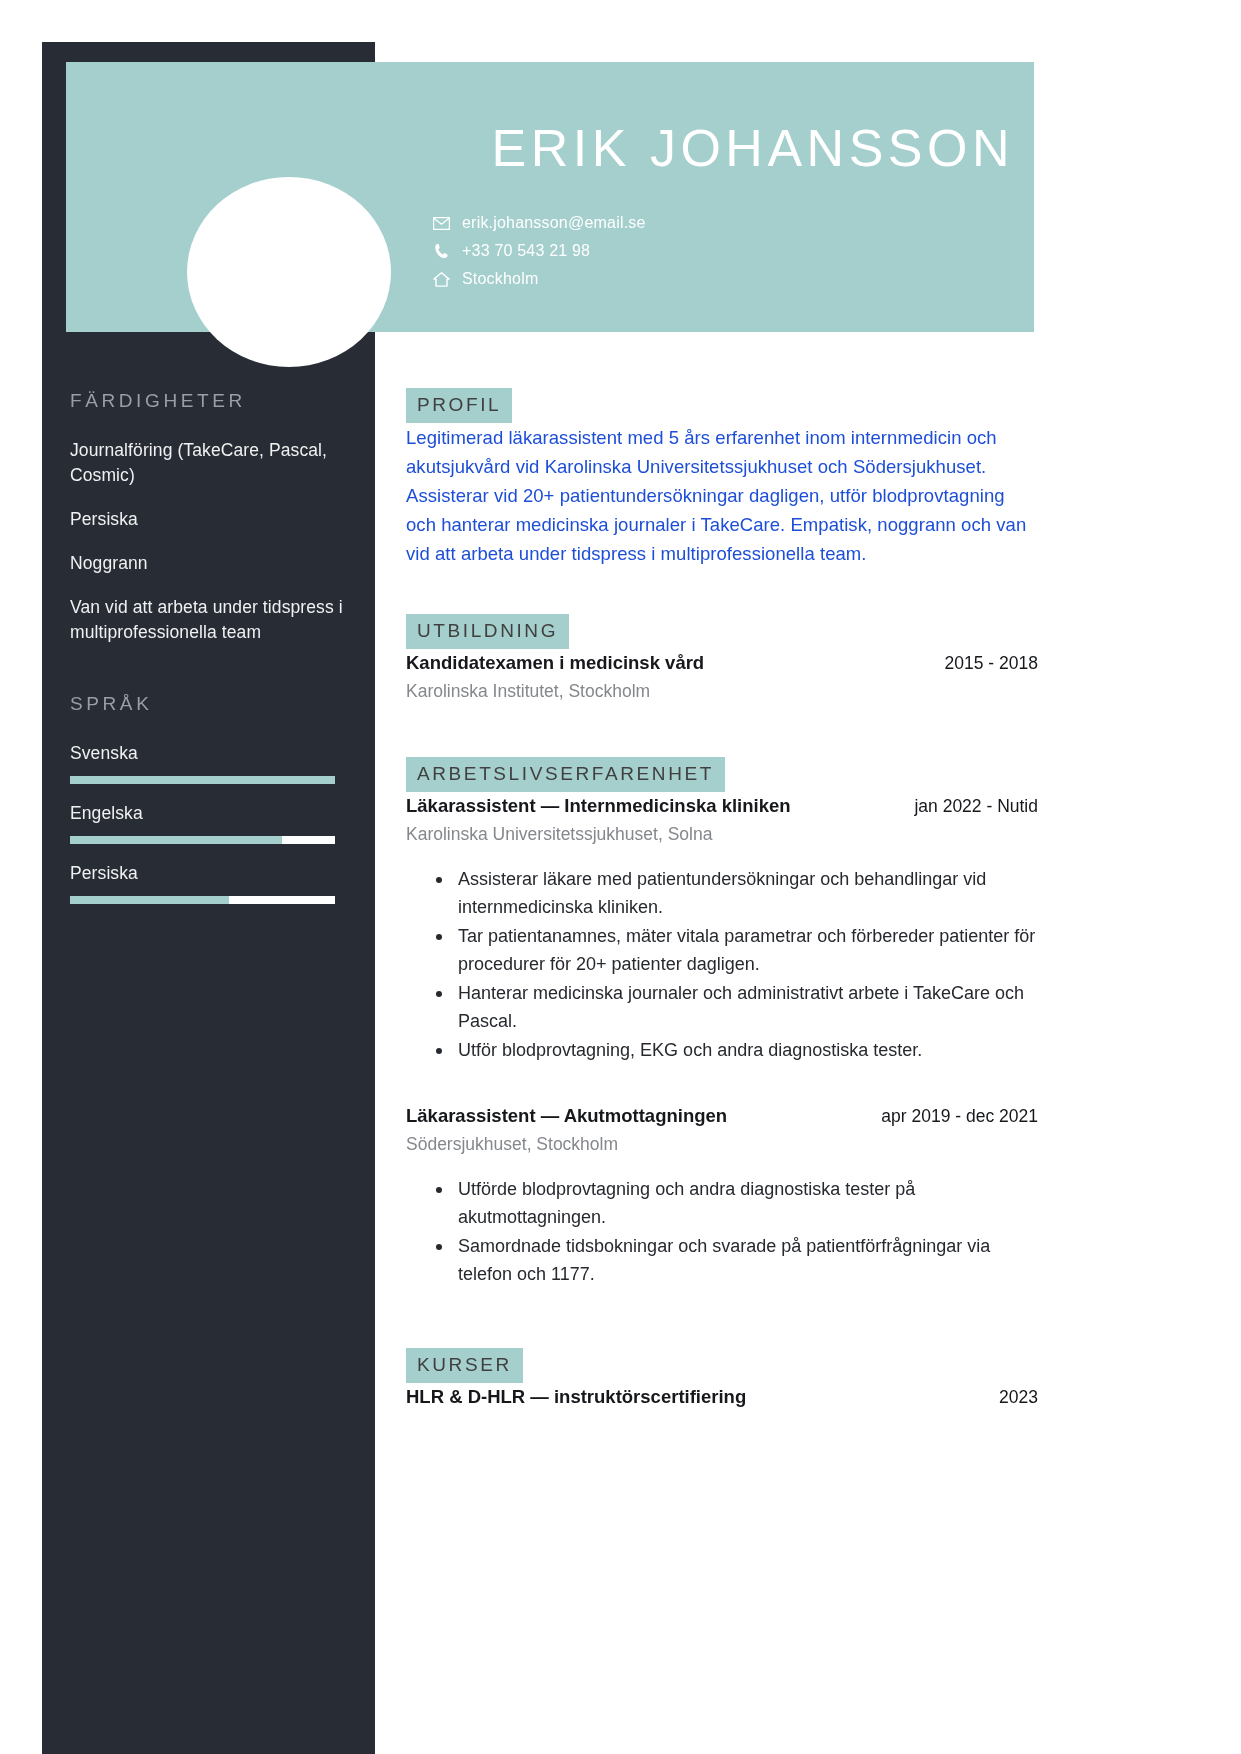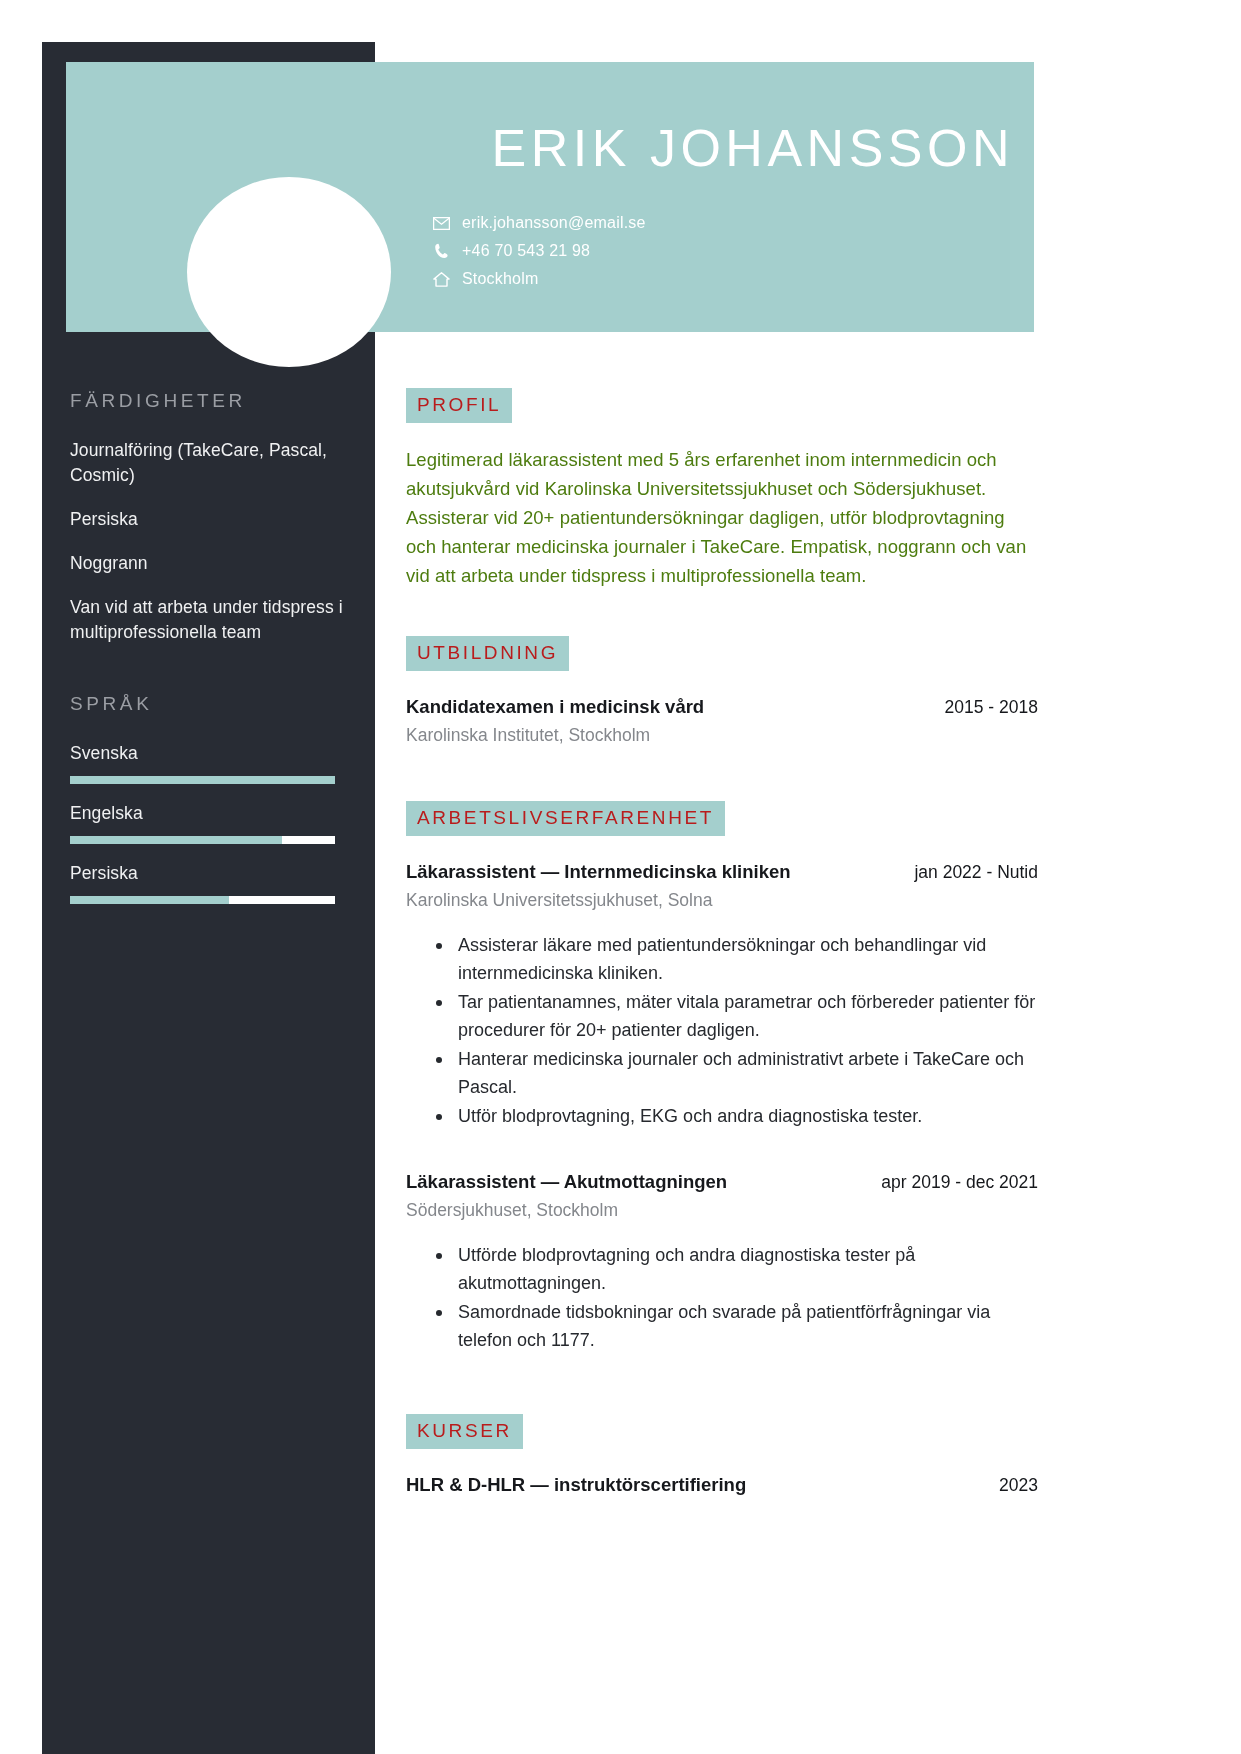--- a/index.html
+++ b/index.html
@@ -136,29 +136,28 @@
   .main {
     position: absolute;
     left: 406px;
     top: 388px;
     width: 632px;
   }
 
   .sec-tag {
     display: inline-block;
     background: #a4cfcd;
-    color: #b91c1c;
+    color: #404040;
     font-size: 19px;
     letter-spacing: 2.6px;
     padding: 6px 11px 7px 11px;
-    margin-bottom: 22px;
   }
 
   .profile-text {
-    color: #4d7c0f;
+    color: #1d4ed8;
     font-size: 18.5px;
     line-height: 29px;
     margin-bottom: 46px;
     letter-spacing: 0.05px;
   }
 
   .entry { margin-bottom: 4px; }
   .entry-head {
     display: flex;
     justify-content: space-between;
@@ -238,21 +237,21 @@
           </svg>
       </span>
       <span class="contact-txt">erik.johansson@email.se</span>
     </div>
     <div class="contact-row">
       <span class="contact-ic">
         <svg width="15" height="16" viewBox="0 0 15 16">
             <path d="M4.3 0.8C2.4 0.8 1.2 2.2 1.2 4c0 5.6 4.4 11 9.2 11 1.7 0 3.2-1.1 3.2-2.8 0-0.6-2.6-2.2-3.1-2.1-0.5 0.1-1 1.3-1.5 1.3-1.1 0-4.6-3.6-4.6-4.9 0-0.5 1.2-0.9 1.3-1.4C5.8 4.5 4.8 0.8 4.3 0.8z" fill="#ffffff"></path>
           </svg>
       </span>
-      <span class="contact-txt">+46 70 543 21 98</span>
+      <span class="contact-txt">+33 70 543 21 98</span>
     </div>
     <div class="contact-row">
       <span class="contact-ic">
         <svg width="17" height="15" viewBox="0 0 17 15">
             <path d="M8.5 0.8L0.9 7.1h2.1v7h11V7.1h2.1L8.5 0.8z" fill="none" stroke="#ffffff" stroke-width="1.4" stroke-linejoin="round"></path>
           </svg>
       </span>
       <span class="contact-txt">Stockholm</span>
     </div>
   </div>

